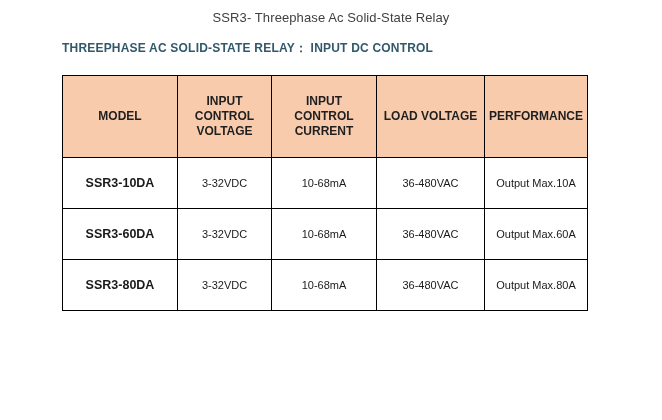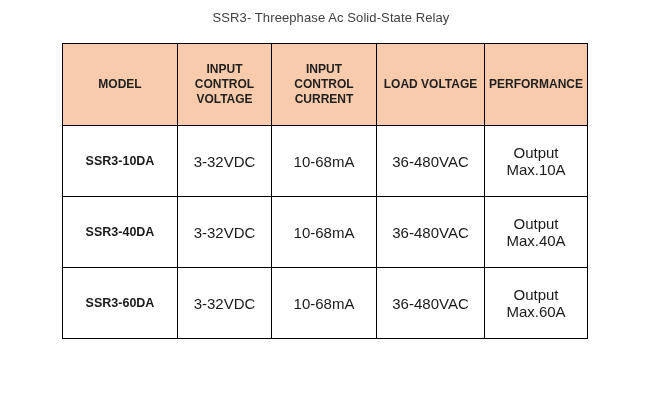--- a/index.html
+++ b/index.html
@@ -52,37 +52,38 @@
   .spec-table th {
     background: var(--header-bg);
     font-size: 12px;
     font-weight: bold;
     color: #1f1f1f;
     height: 46px;
     line-height: 1.25;
   }
   .spec-table td {
     background: #ffffff;
-    font-size: 15px;
+    font-size: 11px;
     color: var(--cell-text);
     height: 37px;
   }
   .spec-table td.model-cell {
     font-weight: bold;
     font-size: 12.5px;
     margin-left: 9px;
   }
 </style>
 </head>
 <body>
 
 <div class="page">
 
   <div class="title">SSR3- Threephase Ac Solid-State Relay</div>
 
+  <div class="subtitle">THREEPHASE AC SOLID-STATE RELAY：  INPUT DC CONTROL</div>
 
   <table class="spec-table">
     <colgroup>
       <col style="width:115px">
       <col style="width:94px">
       <col style="width:105px">
       <col style="width:108px">
       <col style="width:102px">
     </colgroup>
     <thead>
@@ -96,29 +97,29 @@
     </thead>
     <tbody>
       <tr>
         <td class="model-cell">SSR3-10DA</td>
         <td>3-32VDC</td>
         <td>10-68mA</td>
         <td>36-480VAC</td>
         <td>Output Max.10A</td>
       </tr>
       <tr>
-        <td class="model-cell">SSR3-40DA</td>
-        <td>3-32VDC</td>
-        <td>10-68mA</td>
-        <td>36-480VAC</td>
-        <td>Output Max.40A</td>
-      </tr>
-      <tr>
         <td class="model-cell">SSR3-60DA</td>
         <td>3-32VDC</td>
         <td>10-68mA</td>
         <td>36-480VAC</td>
         <td>Output Max.60A</td>
+      </tr>
+      <tr>
+        <td class="model-cell">SSR3-80DA</td>
+        <td>3-32VDC</td>
+        <td>10-68mA</td>
+        <td>36-480VAC</td>
+        <td>Output Max.80A</td>
       </tr>
     </tbody>
   </table>
 
 </div>
 
 </body></html>

